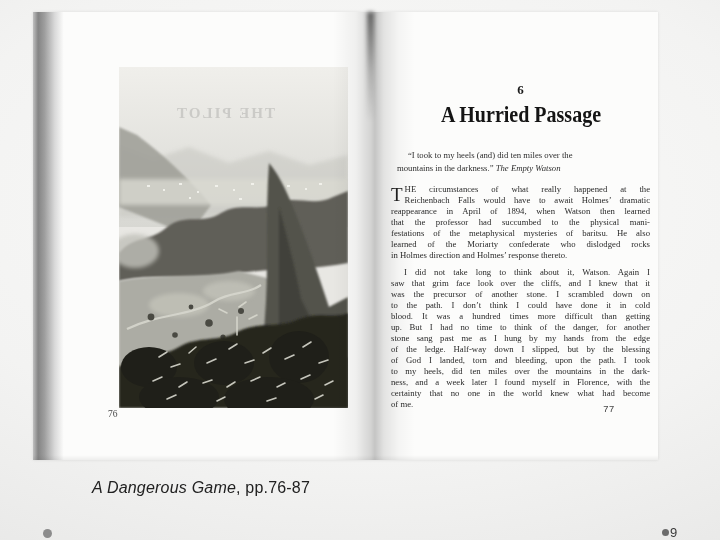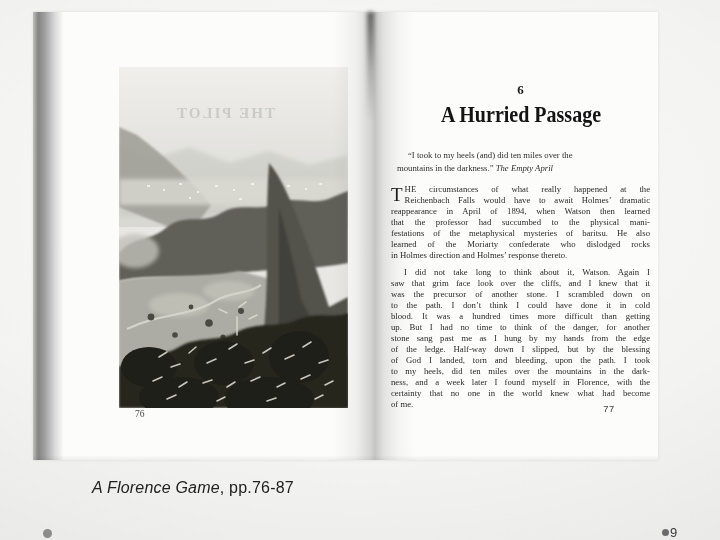--- a/index.html
+++ b/index.html
@@ -37,21 +37,21 @@
   }
   .photo svg{display:block;width:100%;height:100%;}
   .bleed{
     position:absolute;left:6px;top:38px;width:150px;
     font-family:"Liberation Serif", serif;font-weight:bold;font-size:15px;letter-spacing:2px;
     color:rgba(95,95,95,0.22);transform:scaleX(-1);filter:blur(0.6px);white-space:nowrap;
   }
   .folio{
     position:absolute;font-family:"Liberation Serif", serif;font-size:9.5px;color:#474747;
   }
-  .folio-left{left:102px;top:397px;}
+  .folio-left{left:75px;top:397px;}
   .folio-right{left:570px;top:392px;font-family:Liberation Mono, monospace;}
   
   .page-text{
     position:absolute;left:358px;top:70px;width:259px;
     font-family:"Liberation Serif", serif;color:#2b2b2b;
   }
   .chap-num{text-align:center;font-size:13px;line-height:15px;font-weight:bold;color:#1c1c1c;}
   .chap-title{text-align:center;margin-top:5px;height:26px;}
   .chap-title span{
     display:inline-block;transform:scaleX(0.87);transform-origin:50% 50%;
@@ -186,21 +186,21 @@
 
     <div class="folio folio-left">76</div>
 
     <div class="page-text">
       <div class="chap-num">6</div>
       <div class="chap-title">
         <span>A Hurried Passage</span>
       </div>
       <div class="epigraph">
         <div class="ep-line1">“I took to my heels (and) did ten miles over the</div>
-        <div><span>mountains in the darkness.” </span><span class="italic">The Empty April</span></div>
+        <div><span>mountains in the darkness.” </span><span class="italic">The Empty Watson</span></div>
       </div>
       <div class="para para1">
         <span class="dropcap">T</span>
         <div class="para1-lines">
             <div class="line">HE circumstances of what really happened at the</div>
             <div class="line">Reichenbach Falls would have to await Holmes’ dramatic</div>
             <div class="line">reappearance in April of 1894, when Watson then learned</div>
             <div class="line">that the professor had succumbed to the physical mani-</div>
             <div class="line">festations of the metaphysical mysteries of baritsu. He also</div>
             <div class="line">learned of the Moriarty confederate who dislodged rocks</div>
@@ -227,21 +227,21 @@
     </div>
 
     <div class="folio folio-right">77</div>
 
     <div class="gutter"></div>
     <div class="gutter-crease"></div>
     <div class="scan-bottom-shade"></div>
   </div>
 
   <div class="caption">
-    <div><span class="italic">A Florence Game</span><span>, pp.76-87</span></div>
+    <div><span class="italic">A Dangerous Game</span><span>, pp.76-87</span></div>
   </div>
 
   <span class="dot dot-left"></span>
   <div class="footer-right">
     <span class="dot"></span>
     <span class="slide-num">9</span>
   </div>
 
 </div>
 

